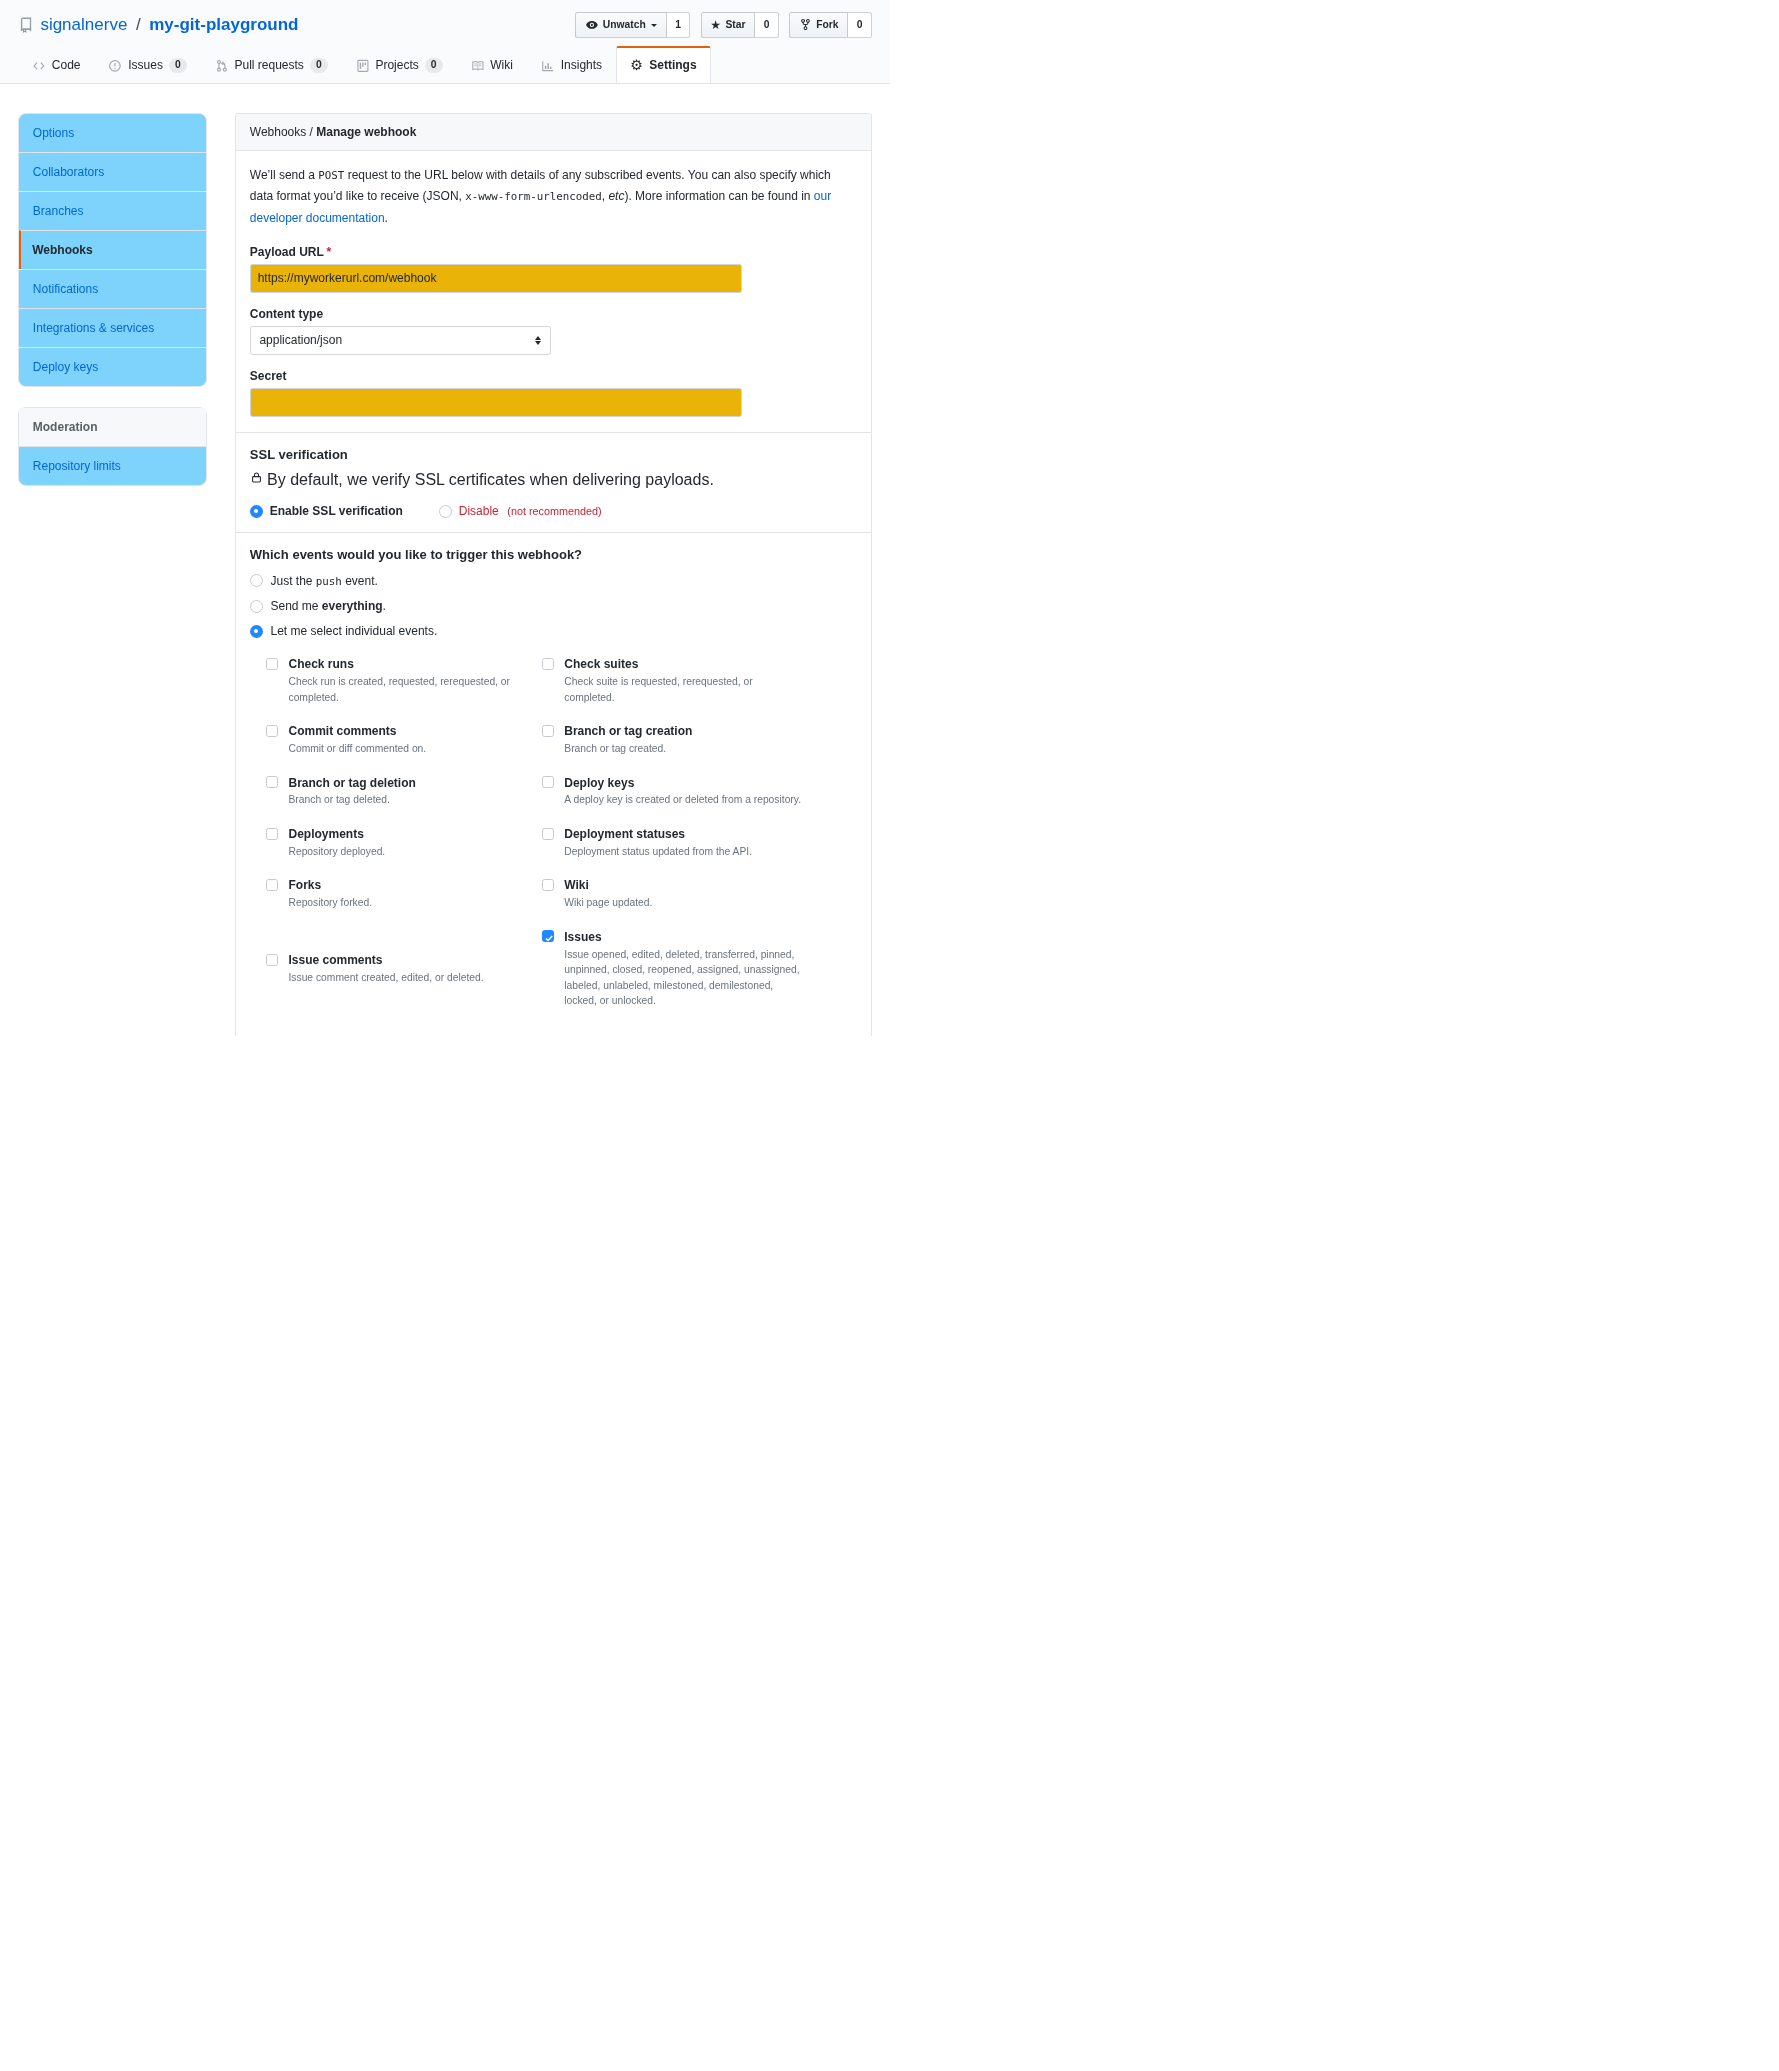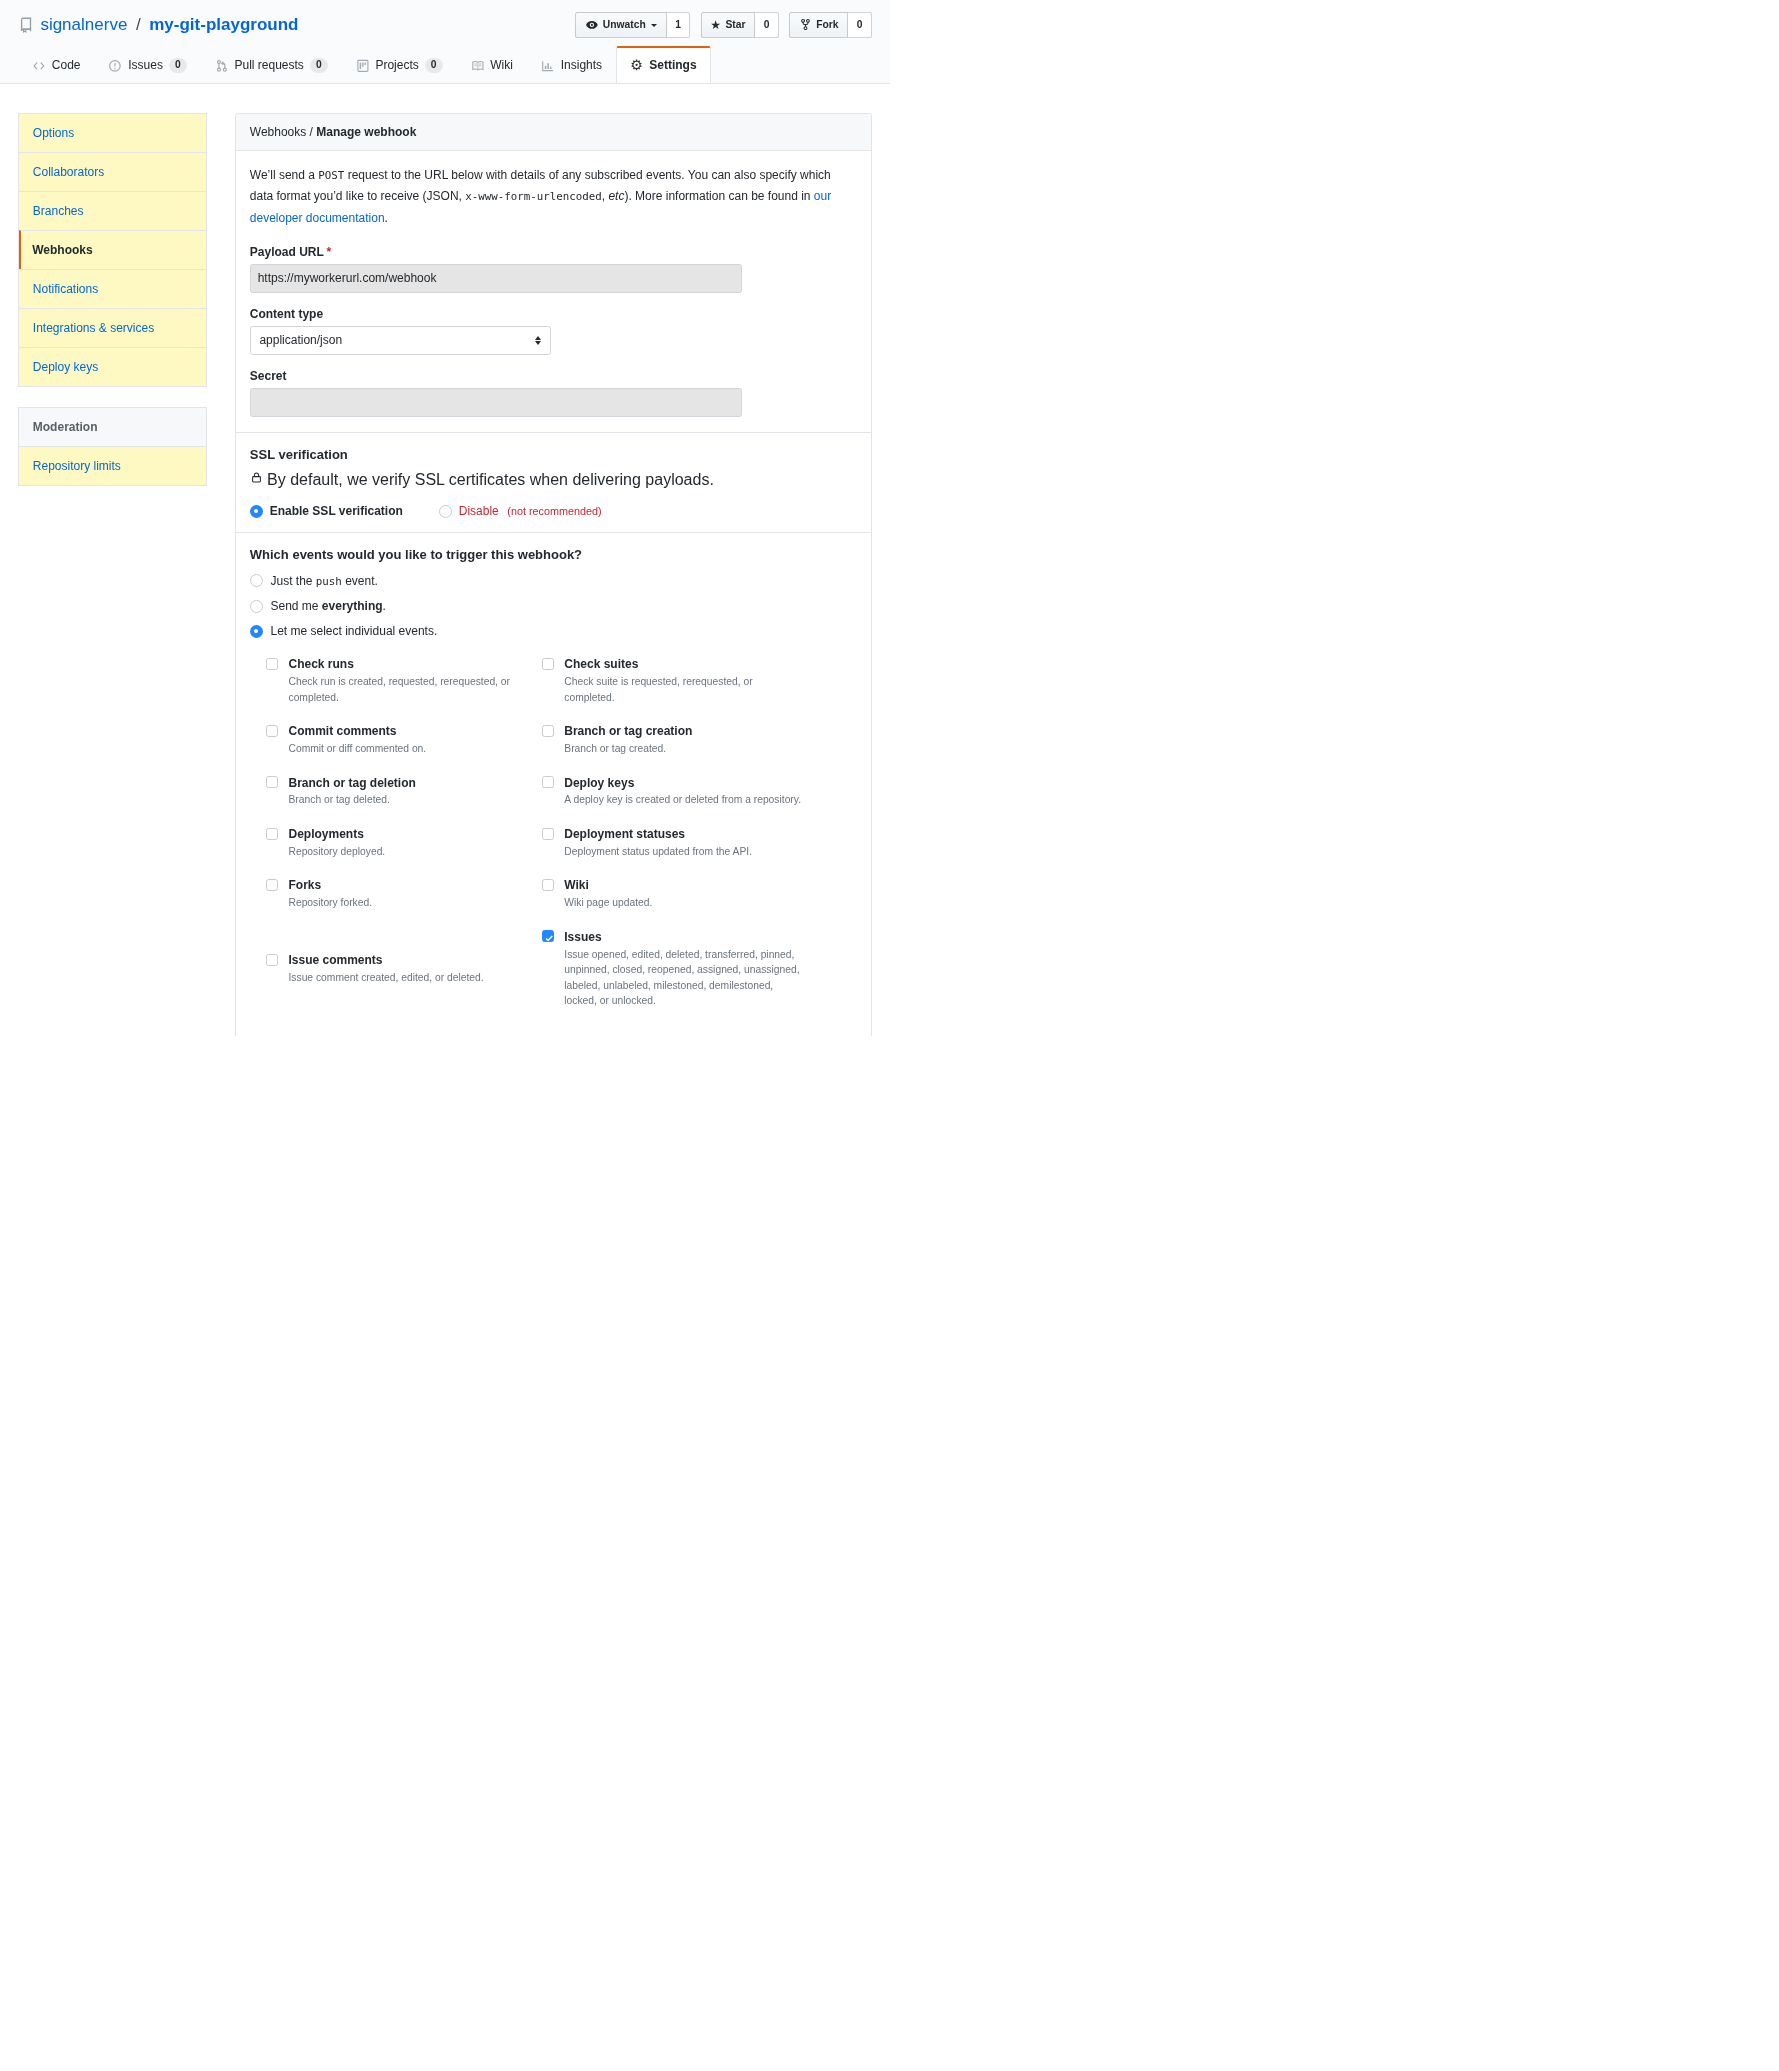--- a/index.html
+++ b/index.html
@@ -55,21 +55,21 @@
     border-top:2.6px solid #e36209; padding-top:8.6px;
   }
   .tab.active .t-icon { color:#24292e; }
   .gear-glyph { font-size:14.6px; line-height:12px; }
 
   
   .content { display:flex; gap:28px; padding-top:29px; align-items:flex-start; }
 
   
   .sidebar { width:189px; flex-shrink:0; }
-  .menu { border:0.9px solid #e1e4e8; border-radius:0; background:#fef9c3; }
+  .menu { border:0.9px solid #e1e4e8; border-radius:8px; background:#7dd3fc; }
   .menu-item {
     display:block; padding:12px 13.8px; font-size:12px; color:#0366d6;
     border-top:0.9px solid #e1e4e8; cursor:pointer;
   }
   .menu-item:first-child { border-top:0; border-radius:2.6px 2.6px 0 0; }
   .menu-item:last-child { border-radius:0 0 2.6px 2.6px; }
   .menu-item.active {
     color:#24292e; font-weight:600;
     border-left:2.6px solid #e36209; padding-left:11.2px; cursor:default;
   }
@@ -94,21 +94,21 @@
     font-family:"DejaVu Sans Mono","Liberation Mono",monospace; font-size:10.8px;
   }
   .intro a { color:#0366d6; }
   .field { margin-bottom:13.8px; }
   .field:last-child { margin-bottom:1.7px; }
   .field label { display:block; font-weight:600; font-size:12px; margin-bottom:5.2px; }
   .req { color:#cb2431; margin-left:2.6px; }
   .text-input {
     width:492px; height:29px; padding:5.2px 6.9px; font-size:12px; color:#24292e;
     font-family:"Liberation Sans","DejaVu Sans",sans-serif;
-    background:#e5e5e5; border:0.9px solid #d1d5da; border-radius:2.6px; outline:none;
+    background:#eab308; border:0.9px solid #d1d5da; border-radius:2.6px; outline:none;
   }
   .select {
     width:301px; height:29px; padding:5.2px 8.6px; font-size:12px;
     background:#fff; border:0.9px solid #d1d5da; border-radius:2.6px;
     display:flex; align-items:center; cursor:pointer;
   }
   .select .carets { margin-left:auto; display:flex; flex-direction:column; gap:1.7px; }
   .select .carets i { width:0; height:0; border:3.4px solid transparent; display:block; }
   .select .carets .up { border-bottom:4.3px solid #24292e; border-top:0; }
   .select .carets .dn { border-top:4.3px solid #24292e; border-bottom:0; }

